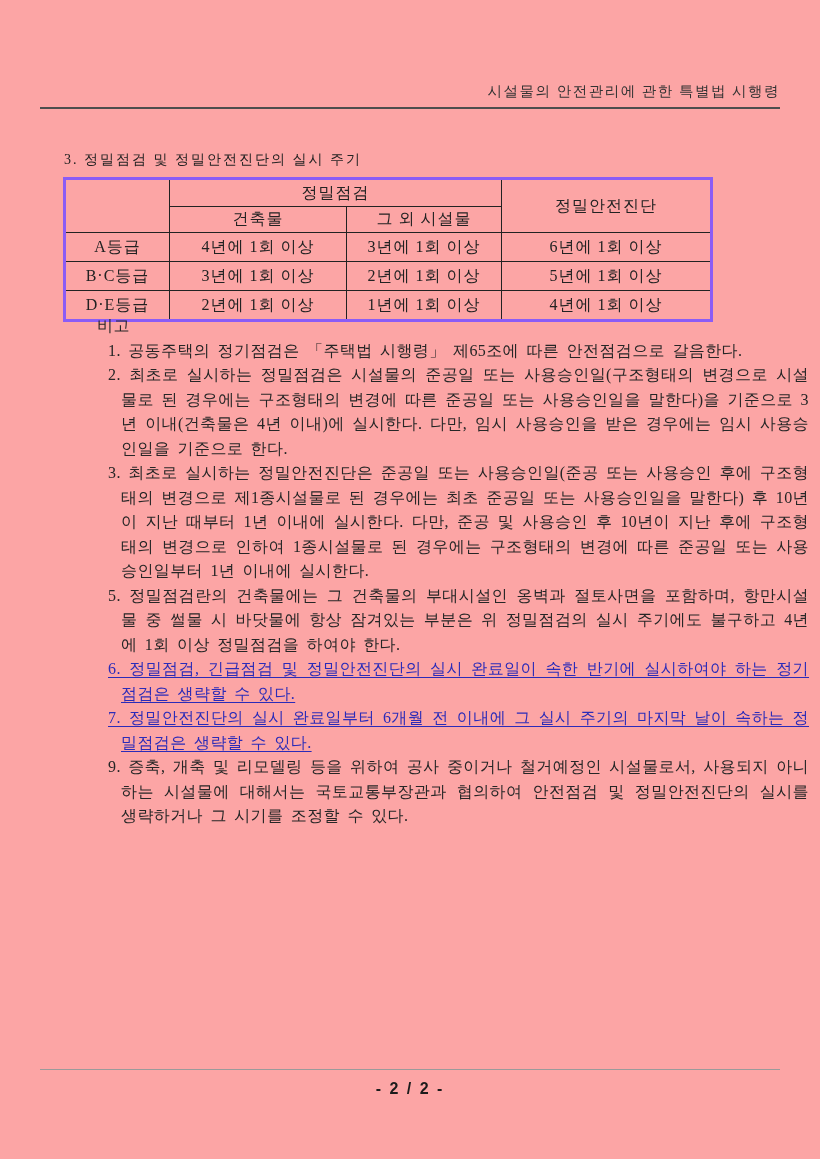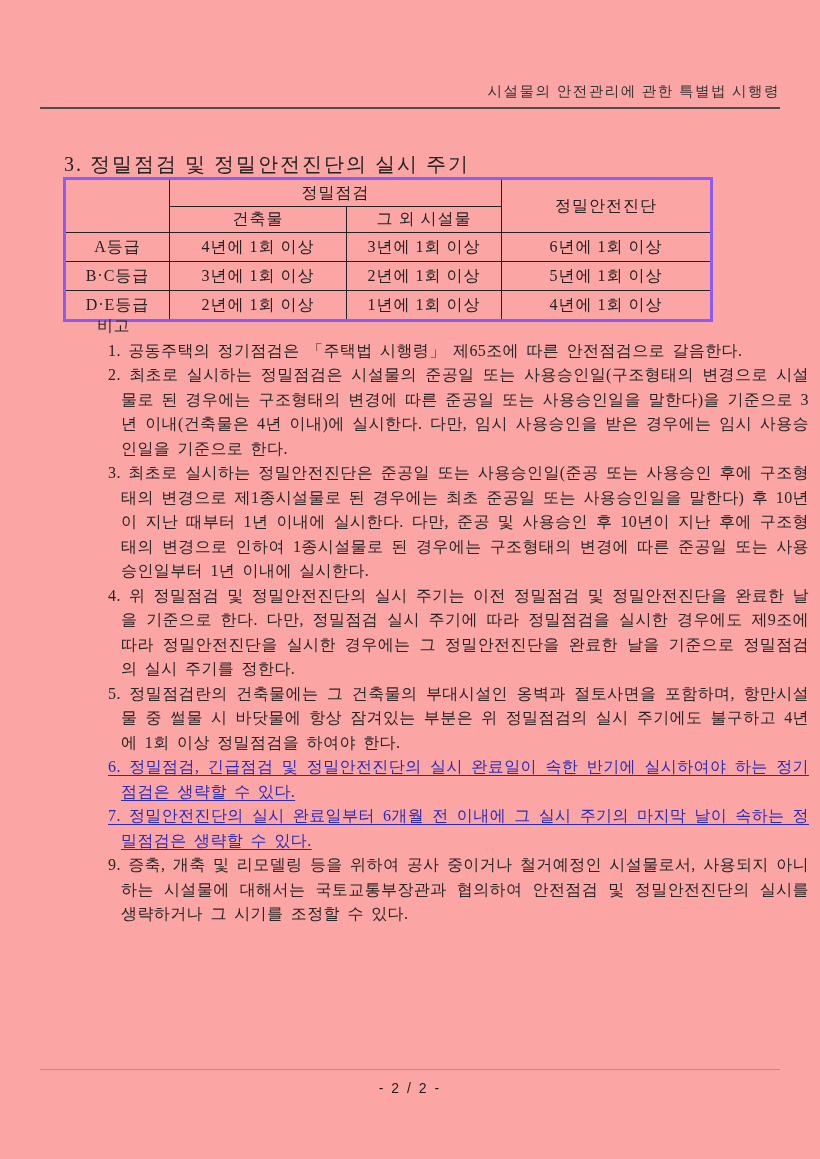--- a/index.html
+++ b/index.html
@@ -12,21 +12,21 @@
   
   .doc-header {
     position:absolute; top:0; left:40px; right:40px;
     padding-top:82px; padding-bottom:6px;
     border-bottom:2px solid #4d4d4d;
     text-align:right; font-size:14.5px; letter-spacing:1.5px; color:#333;
   }
   
   .section-title {
     position:absolute; top:151px; left:64px;
-    font-size:20px; letter-spacing:2px; color:#222;
+    font-size:14px; letter-spacing:2px; color:#222;
   }
   
   table.cycle {
     position:absolute; top:177px; left:63px; width:647px;
     border-collapse:collapse; table-layout:fixed;
     font-size:16px; letter-spacing:1px; color:#222;
     border:3px solid #8b5cf6;
   }
   table.cycle td {
     border:1px solid #222; text-align:center; vertical-align:middle;
@@ -50,21 +50,21 @@
     border-top:1px solid #9a9a9a;
   }
   .doc-footer {
     position:absolute; left:57px; right:48px; top:1076px; height:30px;
     display:flex; align-items:center; justify-content:space-between;
     font-size:15px; letter-spacing:1px; color:#222;
   }
   .footer-side { display:flex; align-items:center; gap:7px; }
   .page-indicator {
     position:absolute; left:0; right:0; top:1080px;
-    text-align:center; font-size:14px; font-weight:normal; letter-spacing:2px;
+    text-align:center; font-size:16px; font-weight:bold; letter-spacing:2px;
     font-family:"Liberation Sans","DejaVu Sans",sans-serif; color:#1c1c1c;
   }
   .logo { display:inline-block; line-height:0; }
 </style>
 </head>
 <body>
 
 <div class="page">
 
   <div class="doc-header">
@@ -109,21 +109,20 @@
         <td>4년에 1회 이상</td>
       </tr>
     </tbody>
   </table>
 
   <div class="notes">
     <span class="notes-label">비고</span>
     <div class="note-item">1. 공동주택의 정기점검은 「주택법 시행령」 제65조에 따른 안전점검으로 갈음한다.</div>
     <div class="note-item">2. 최초로 실시하는 정밀점검은 시설물의 준공일 또는 사용승인일(구조형태의 변경으로 시설물로 된 경우에는 구조형태의 변경에 따른 준공일 또는 사용승인일을 말한다)을 기준으로 3년 이내(건축물은 4년 이내)에 실시한다. 다만, 임시 사용승인을 받은 경우에는 임시 사용승인일을 기준으로 한다.</div>
     <div class="note-item">3. 최초로 실시하는 정밀안전진단은 준공일 또는 사용승인일(준공 또는 사용승인 후에 구조형태의 변경으로 제1종시설물로 된 경우에는 최초 준공일 또는 사용승인일을 말한다) 후 10년이 지난 때부터 1년 이내에 실시한다. 다만, 준공 및 사용승인 후 10년이 지난 후에 구조형태의 변경으로 인하여 1종시설물로 된 경우에는 구조형태의 변경에 따른 준공일 또는 사용승인일부터 1년 이내에 실시한다.</div>
-    <div class="note-item">4. 위 정밀점검 및 정밀안전진단의 실시 주기는 이전 정밀점검 및 정밀안전진단을 완료한 날을 기준으로 한다. 다만, 정밀점검 실시 주기에 따라 정밀점검을 실시한 경우에도 제9조에 따라 정밀안전진단을 실시한 경우에는 그 정밀안전진단을 완료한 날을 기준으로 정밀점검의 실시 주기를 정한다.</div>
     <div class="note-item">5. 정밀점검란의 건축물에는 그 건축물의 부대시설인 옹벽과 절토사면을 포함하며, 항만시설물 중 썰물 시 바닷물에 항상 잠겨있는 부분은 위 정밀점검의 실시 주기에도 불구하고 4년에 1회 이상 정밀점검을 하여야 한다.</div>
     <div class="note-item note-blue">6. 정밀점검, 긴급점검 및 정밀안전진단의 실시 완료일이 속한 반기에 실시하여야 하는 정기점검은 생략할 수 있다.</div>
     <div class="note-item note-blue">7. 정밀안전진단의 실시 완료일부터 6개월 전 이내에 그 실시 주기의 마지막 날이 속하는 정밀점검은 생략할 수 있다.</div>
     <div class="note-item">9. 증축, 개축 및 리모델링 등을 위하여 공사 중이거나 철거예정인 시설물로서, 사용되지 아니하는 시설물에 대해서는 국토교통부장관과 협의하여 안전점검 및 정밀안전진단의 실시를 생략하거나 그 시기를 조정할 수 있다.</div>
   </div>
 
   <div class="footer-rule"></div>
 
   <div class="page-indicator">- 2 / 2 -</div>
 

